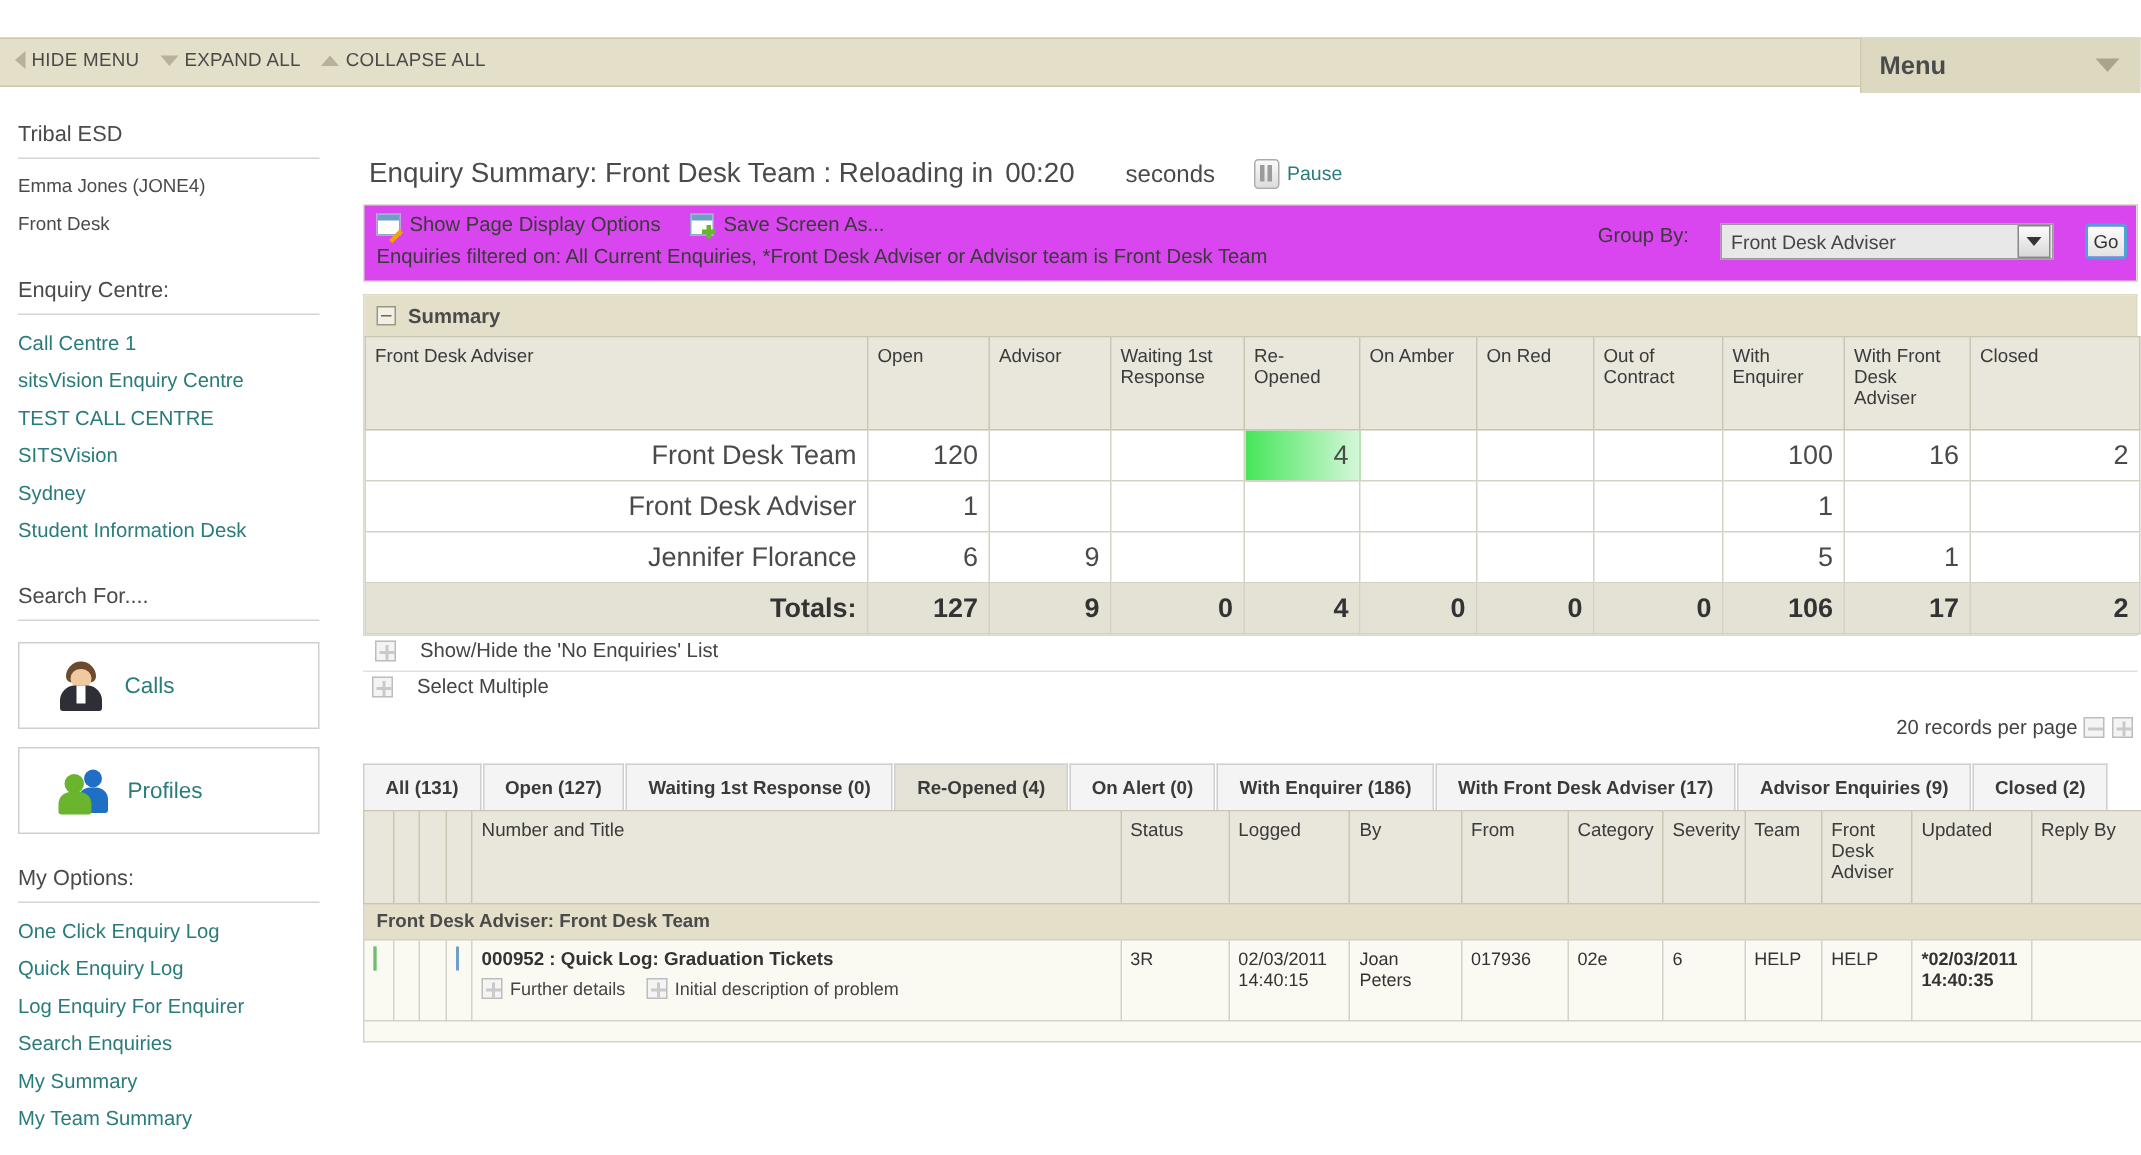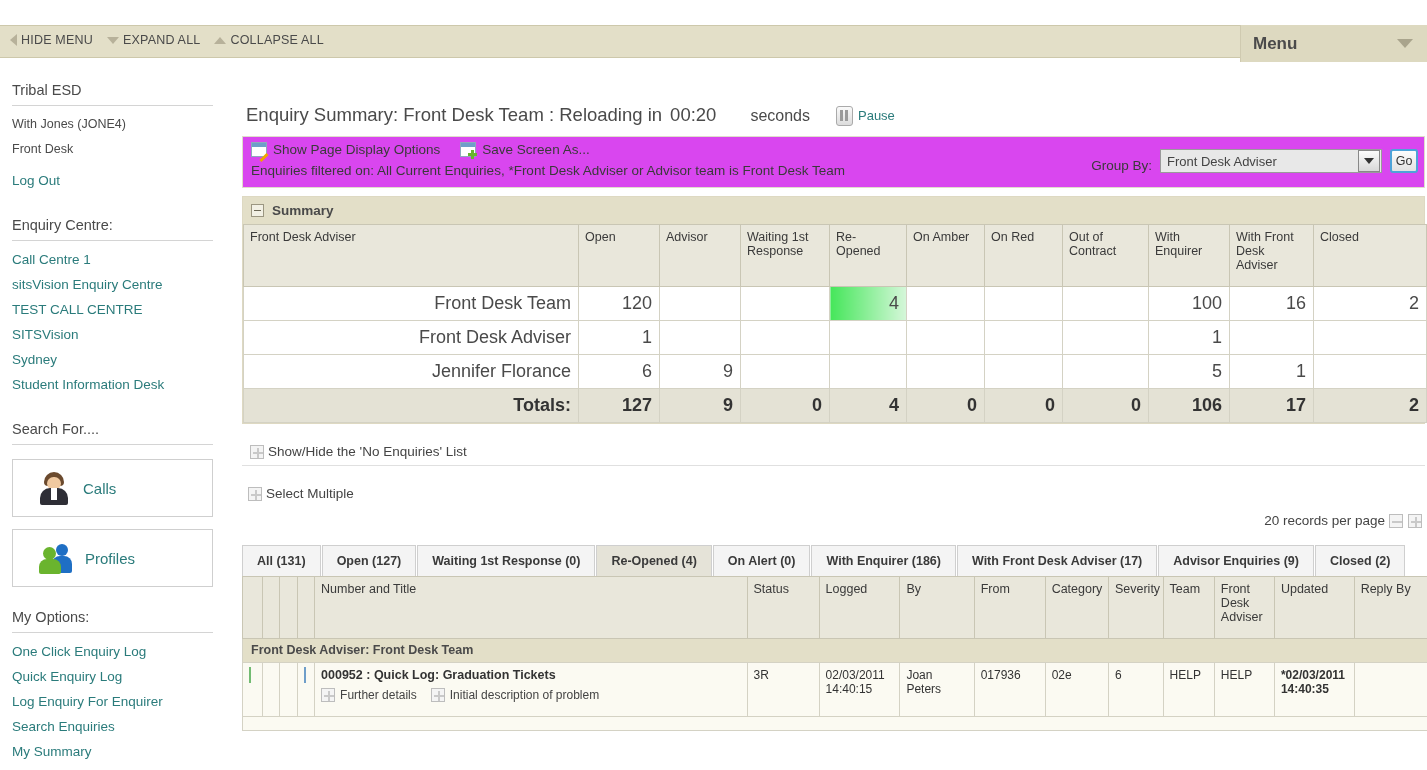--- a/index.html
+++ b/index.html
@@ -127,21 +127,21 @@
   }
   .opt-links { position: absolute; left: 8px; top: 5px; display: flex; gap: 20px; align-items: center; }
   .opt-link { display: flex; align-items: center; gap: 6px; cursor: pointer; font-size: 13.5px; color: #3a3a3a; }
   .mini-win { position: relative; width: 16px; height: 15px; border: 1px solid #8fa8bd; background: #fff; }
   .mini-win::before { content:""; position:absolute; left:0; top:0; right:0; height:4px; background:#6f9ec9; }
   .mini-win .pencil { position:absolute; right:-3px; bottom:-3px; width:10px; height:3px; background:#f0a500; transform: rotate(-45deg); }
   .mini-win .plus-h { position:absolute; right:-2px; bottom:0px; width:9px; height:3px; background:#6ab42e; }
   .mini-win .plus-v { position:absolute; right:1px; bottom:-3px; width:3px; height:9px; background:#6ab42e; }
   #filter-text { position: absolute; left: 8px; top: 26px; font-size: 13.5px; color: #3a3a3a; }
 
-  #groupby-wrap { position: absolute; right: 6px; top: 12px; display: flex; align-items: flex-end; gap: 8px; margin-left: 32px; }
+  #groupby-wrap { position: absolute; right: 6px; top: 12px; display: flex; align-items: flex-start; gap: 21px; margin-left: 32px; }
   #groupby-label { font-size: 13.5px; color: #3a3a3a; }
   #groupby-select {
     width: 222px; height: 24px;
     border: 1px solid #9a9a9a; background: #e8e8e8;
     display: flex; align-items: center; justify-content: space-between;
     padding-left: 6px; font-size: 13px; color: #444; cursor: pointer;
   }
   #groupby-arrow {
     width: 22px; height: 22px; margin: 0 1px;
     border: 1px solid #888; background: linear-gradient(#fcfcfc,#d8d8d8);
@@ -178,21 +178,21 @@
   table.sum td {
     border: 1px solid #d4d2c4; font-size: 18px; color: #4a4a4a;
     padding: 6px 7px; height: 34px;
   }
   table.sum td.name { text-align: right; }
   table.sum td.num { text-align: right; }
   table.sum tr.totals td { background: #e4e2d5; font-weight: bold; color: #333; }
   td.hl-green { background: linear-gradient(to right, #45e65a, #d6f7da); }
 
   
-  .toggle-row { display: flex; align-items: center; gap: 4px; font-size: 13.5px; color: #444; padding: 20px 4px 6px 8px; }
+  .toggle-row { display: flex; align-items: center; gap: 16px; font-size: 13.5px; color: #444; padding: 2px 4px 6px 8px; }
   .sq-icon {
     width: 14px; height: 14px; border: 1px solid #bdbdbd; background: #f4f4f4;
     position: relative; flex: none; cursor: pointer;
   }
   .sq-icon::before { content:""; position:absolute; left:6px; top:2px; width:2px; height:10px; background:#c9c9c9; }
   .sq-icon::after { content:""; position:absolute; left:2px; top:6px; width:10px; height:2px; background:#c9c9c9; }
   #nolist-row { border-bottom: 1px solid #e0e0e0; margin: 0 2px; }
 
   #records-row {
     position: relative; height: 26px; margin: 4px 2px 0 2px;
@@ -264,23 +264,22 @@
   </div>
 </div>
 <div id="menu-box">
   <span id="menu-label">Menu</span>
   <span id="menu-caret"></span>
 </div>
 
 <div id="sidebar">
   <div class="sb-title">Tribal ESD</div>
   <div class="sb-rule"></div>
-  <div class="sb-text">With Jones (JONE4)</div>
+  <div class="sb-text">Emma Jones (JONE4)</div>
   <div class="sb-text">Front Desk</div>
-  <a class="sb-link" style="margin-top:6px">Log Out</a>
 
   <div class="sb-gap"></div>
   <div class="sb-title">Enquiry Centre:</div>
   <div class="sb-rule"></div>
   <a class="sb-link">Call Centre 1</a>
   <a class="sb-link">sitsVision Enquiry Centre</a>
   <a class="sb-link">TEST CALL CENTRE</a>
   <a class="sb-link">SITSVision</a>
   <a class="sb-link">Sydney</a>
   <a class="sb-link">Student Information Desk</a>

